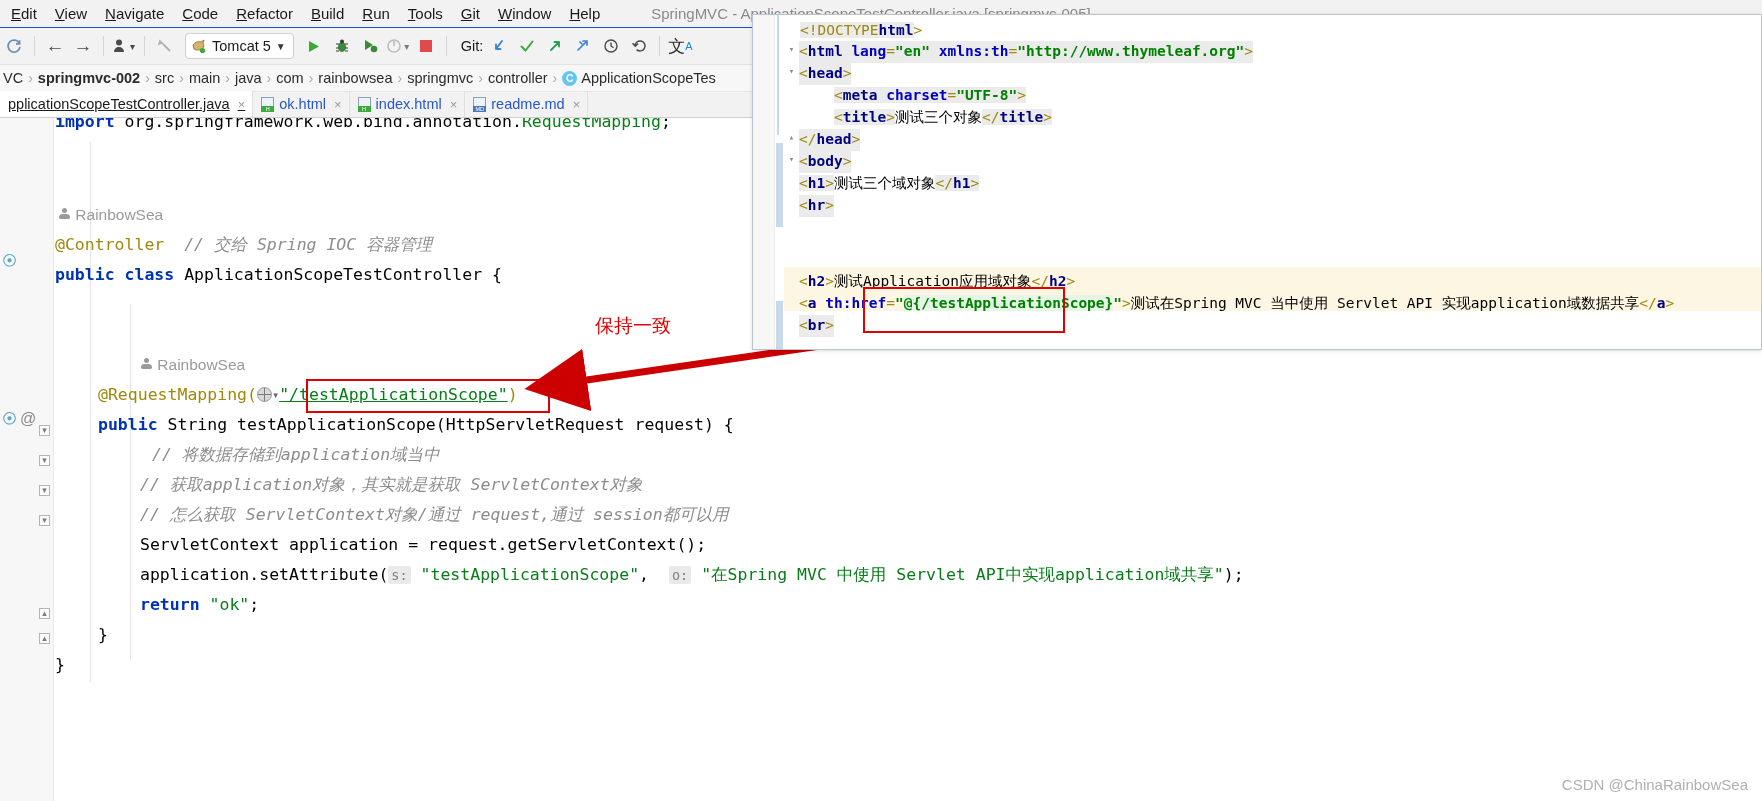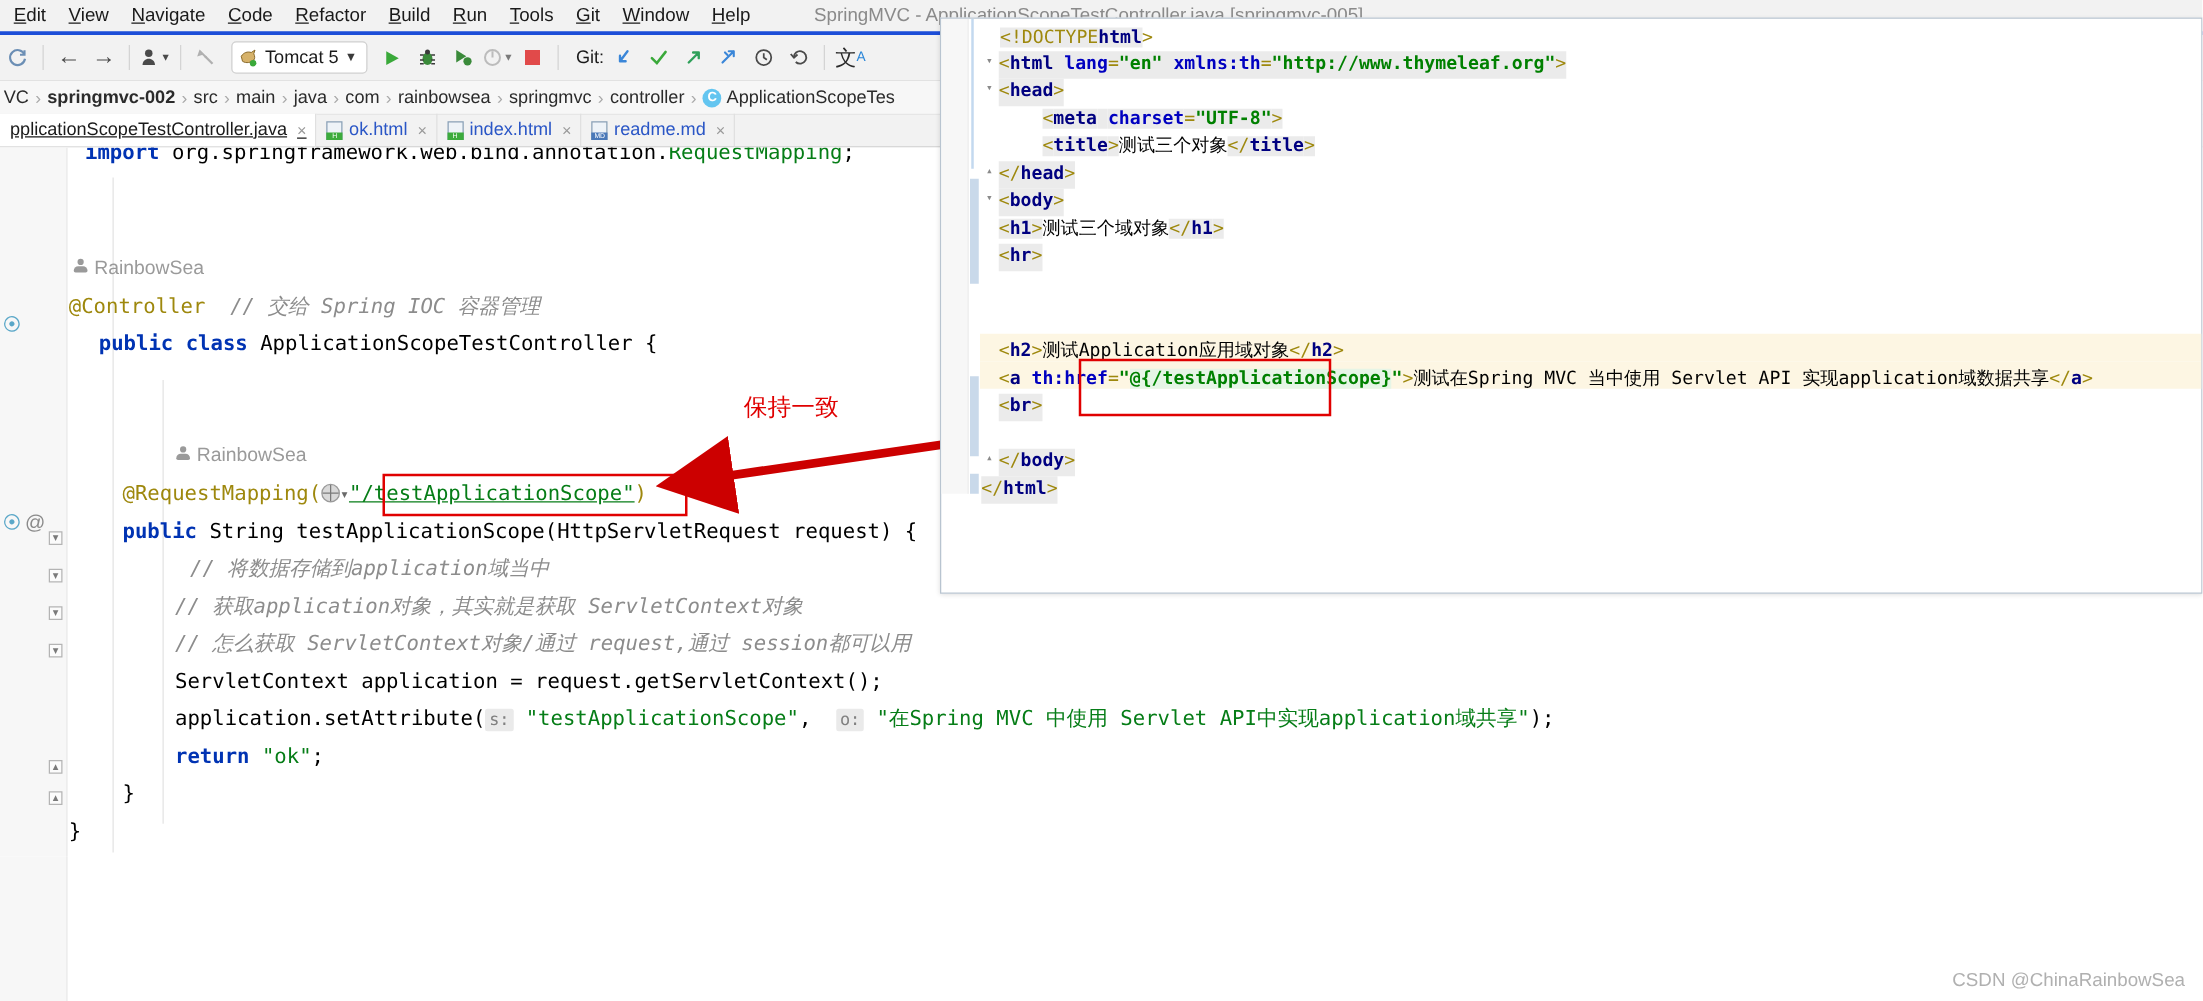--- a/index.html
+++ b/index.html
@@ -14,21 +14,21 @@
     position: relative;
     width: 1762px; height: 801px;
     background: #ffffff;
   }
 
   
   .menubar {
     position: absolute; left: 0; top: 0;
     width: 1762px; height: 28px;
     background: #f2f2f2;
-    border-bottom: 3px solid #1d4ed8;
+    border-bottom: 1px solid #1d4ed8;
     display: flex; align-items: center;
     padding-left: 2px;
   }
   .menu-item {
     font-size: 15px; color: #1a1a1a;
     padding: 2px 9px;
     white-space: nowrap;
     cursor: default;
   }
   .menu-item .mn { text-decoration: underline; }
@@ -217,21 +217,21 @@
   .redlabel {
     position: absolute;
     color: #e00000; font-size: 19px;
     font-family: "DejaVu Sans", sans-serif;
     white-space: nowrap;
   }
 
   
   .htmlpanel {
     position: absolute; left: 752px; top: 14px;
-    width: 1010px; height: 461px;
+    width: 1010px; height: 336px;
     background: #ffffff;
     border: 1px solid #b8c4d0;
     box-shadow: 0 1px 4px rgba(0,0,0,0.14);
     overflow: hidden;
   }
   .hp-gutter {
     position: absolute; left: 0; top: 0; width: 22px; height: 380px;
     background: #f7f7f7; border-right: 1px solid #ededed;
   }
   .hp-code {
@@ -469,30 +469,30 @@
     <div class="fold-mark" style="left:39px; top:307px;">▾</div>
     <div class="fold-mark" style="left:39px; top:337px;">▾</div>
     <div class="fold-mark" style="left:39px; top:367px;">▾</div>
     <div class="fold-mark" style="left:39px; top:397px;">▾</div>
     <div class="fold-mark" style="left:39px; top:490px;">▴</div>
     <div class="fold-mark" style="left:39px; top:515px;">▴</div>
 
     <div class="code" style="width:1700px; height:567px;">
 
       
-      <div class="ln" style="top:-11px; left:14px;"><span class="kw">import</span><span class="typ"> org.springframework.web.bind.annotation.</span><span style="color:#067d17;">RequestMapping</span><span>;</span></div>
+      <div class="ln" style="top:-11px; left:1px;"><span class="kw">import</span><span class="typ"> org.springframework.web.bind.annotation.</span><span style="color:#067d17;">RequestMapping</span><span>;</span></div>
 
       
       <div class="ln author" style="top:82px; left:4px;"><span class="person-icon"><span class="hd"></span><span class="bd"></span></span> <span>RainbowSea</span></div>
 
       
       <div class="ln" style="top:112px; left:1px;"><span class="anno">@Controller</span><span>  </span><span class="cmt">// 交给 Spring IOC 容器管理</span></div>
 
       
-      <div class="ln" style="top:142px; left:1px;margin-left:24px;"><span class="kw">public class </span><span class="typ">ApplicationScopeTestController</span><span class="brc"> {</span></div>
+      <div class="ln" style="top:142px; left:1px;"><span class="kw">public class </span><span class="typ">ApplicationScopeTestController</span><span class="brc"> {</span></div>
 
       
       <div class="ln author" style="top:232px; left:86px;"><span class="person-icon"><span class="hd"></span><span class="bd"></span></span> <span>RainbowSea</span></div>
 
       
       <div class="ln" style="top:262px; left:44px;"><span class="anno">@RequestMapping(</span><span class="globe-icon"></span><span class="chev">▾</span><span class="str" style="text-decoration:underline;">"/testApplicationScope"</span><span class="anno">)</span></div>
 
       
       <div class="ln" style="top:292px; left:44px;"><span class="kw">public</span><span class="typ"> String </span><span class="typ">testApplicationScope</span><span class="typ">(HttpServletRequest request)</span><span class="brc"> {</span></div>
 

